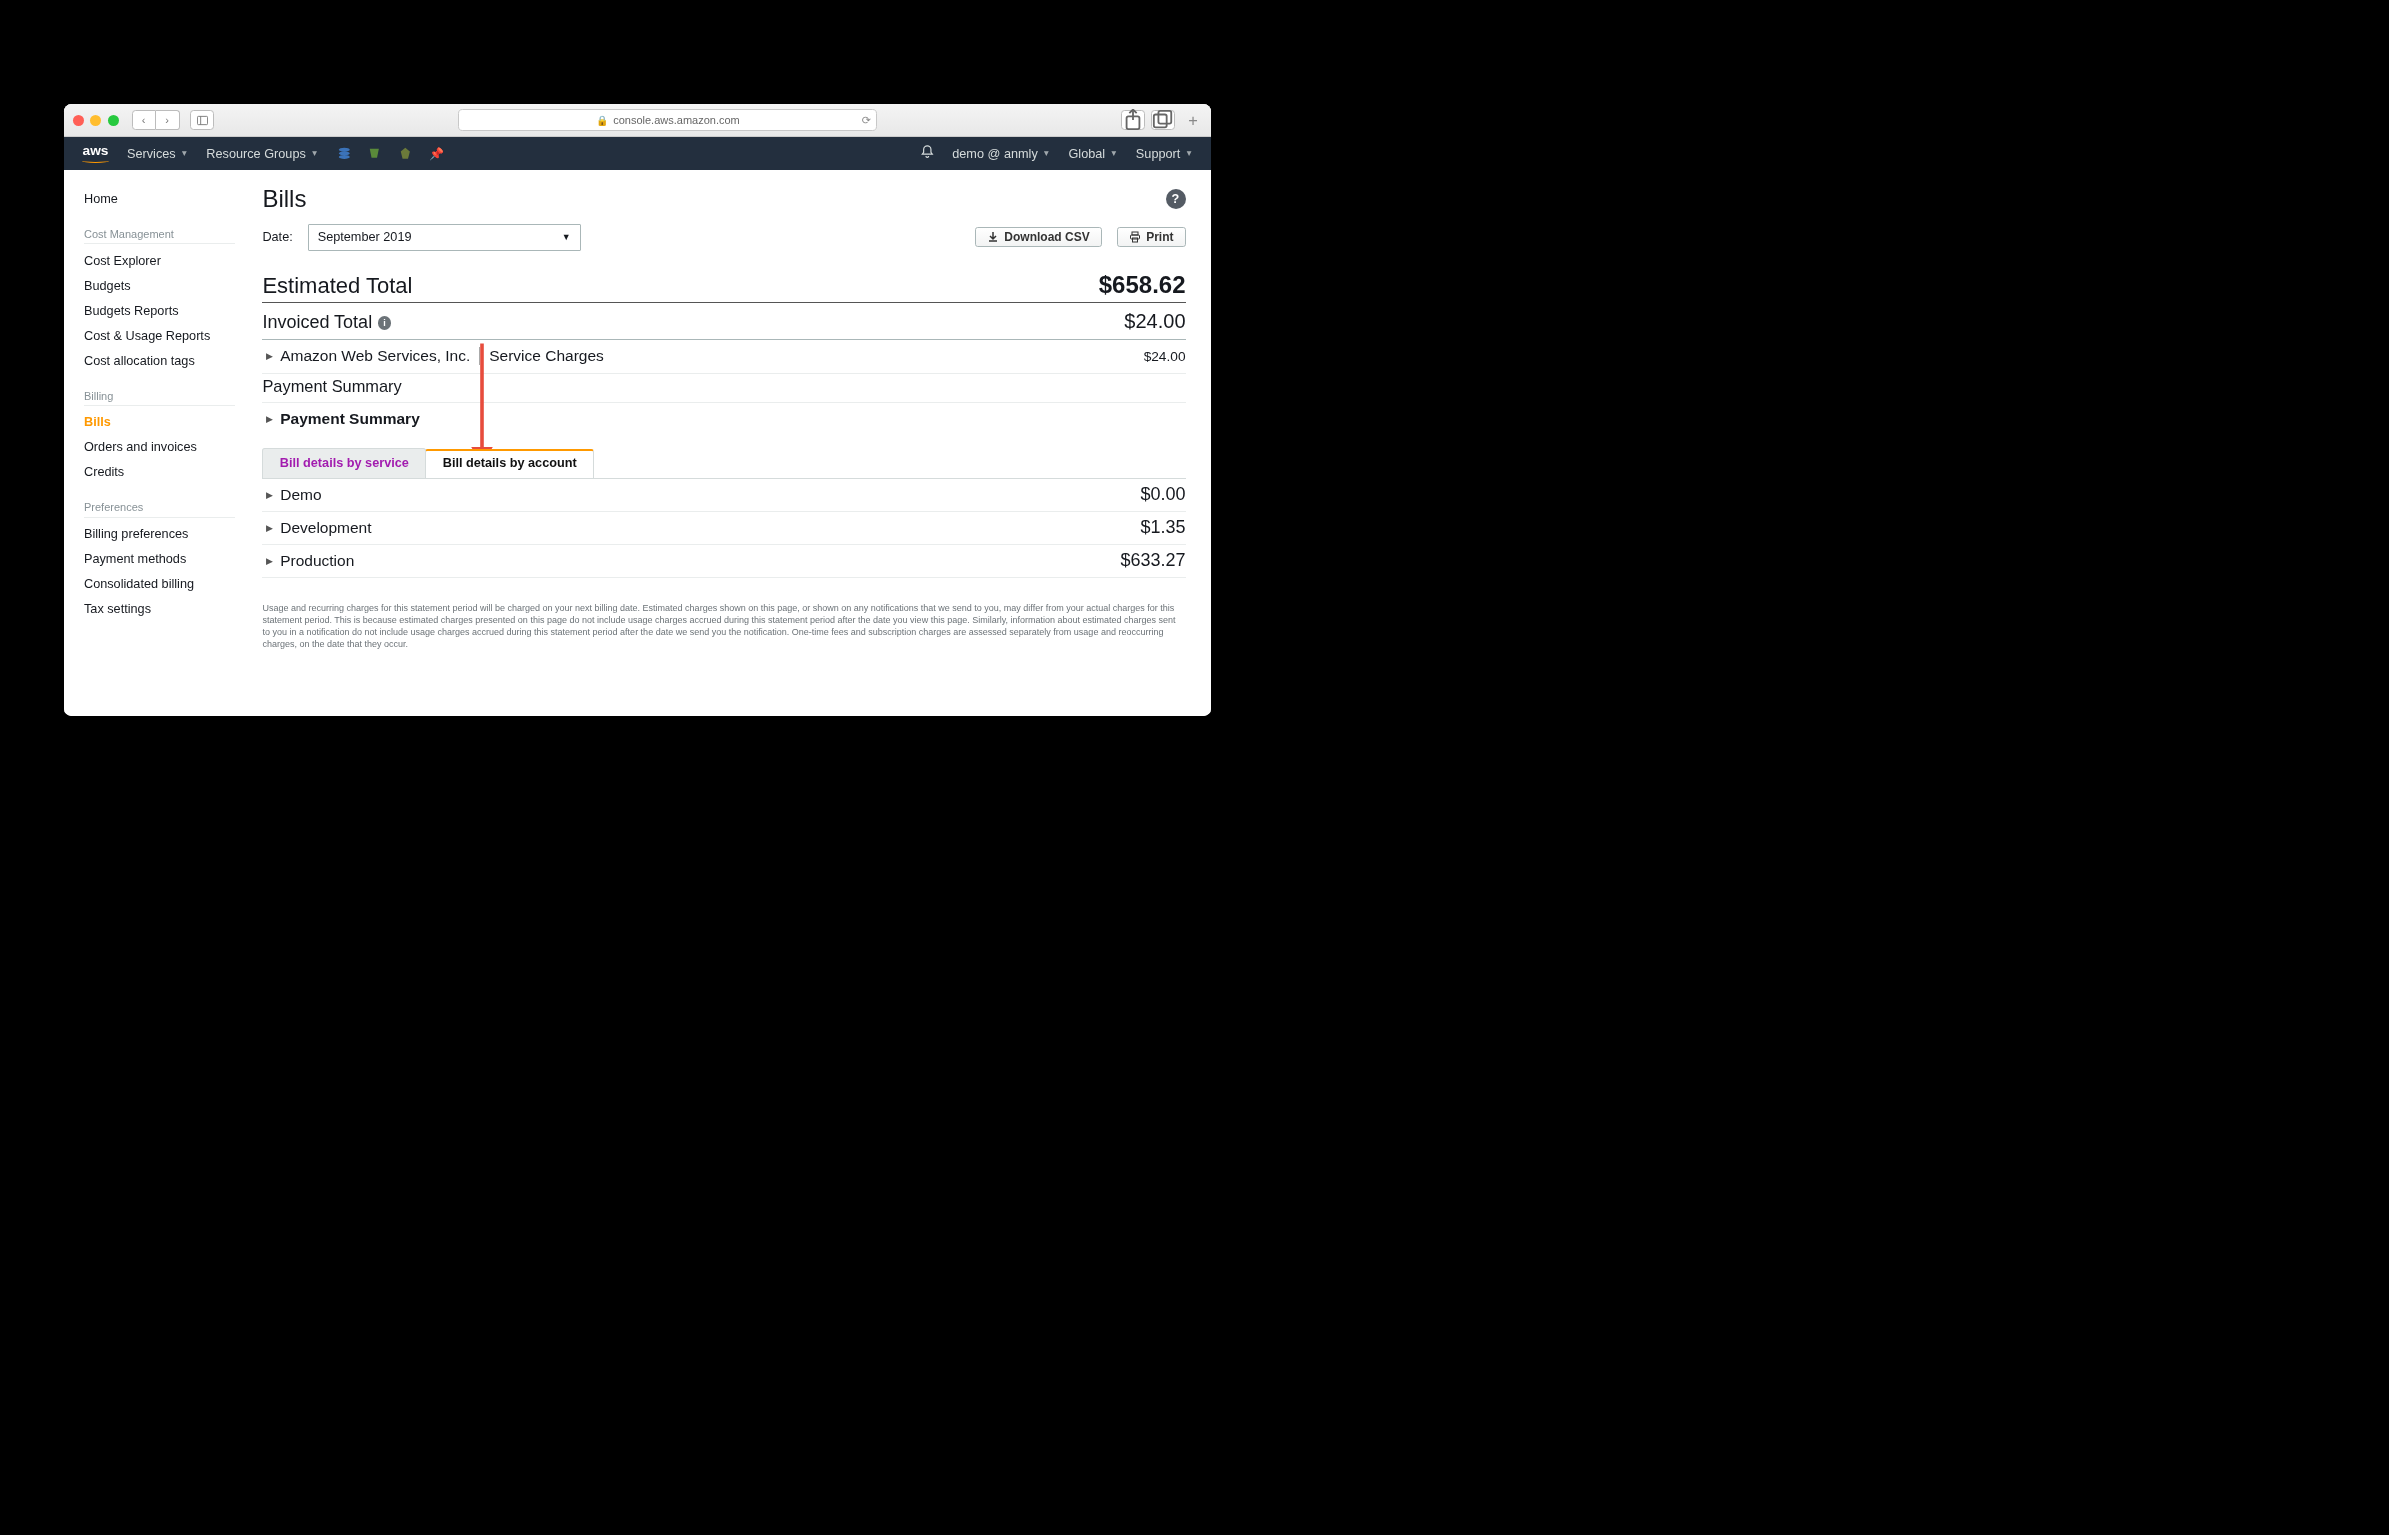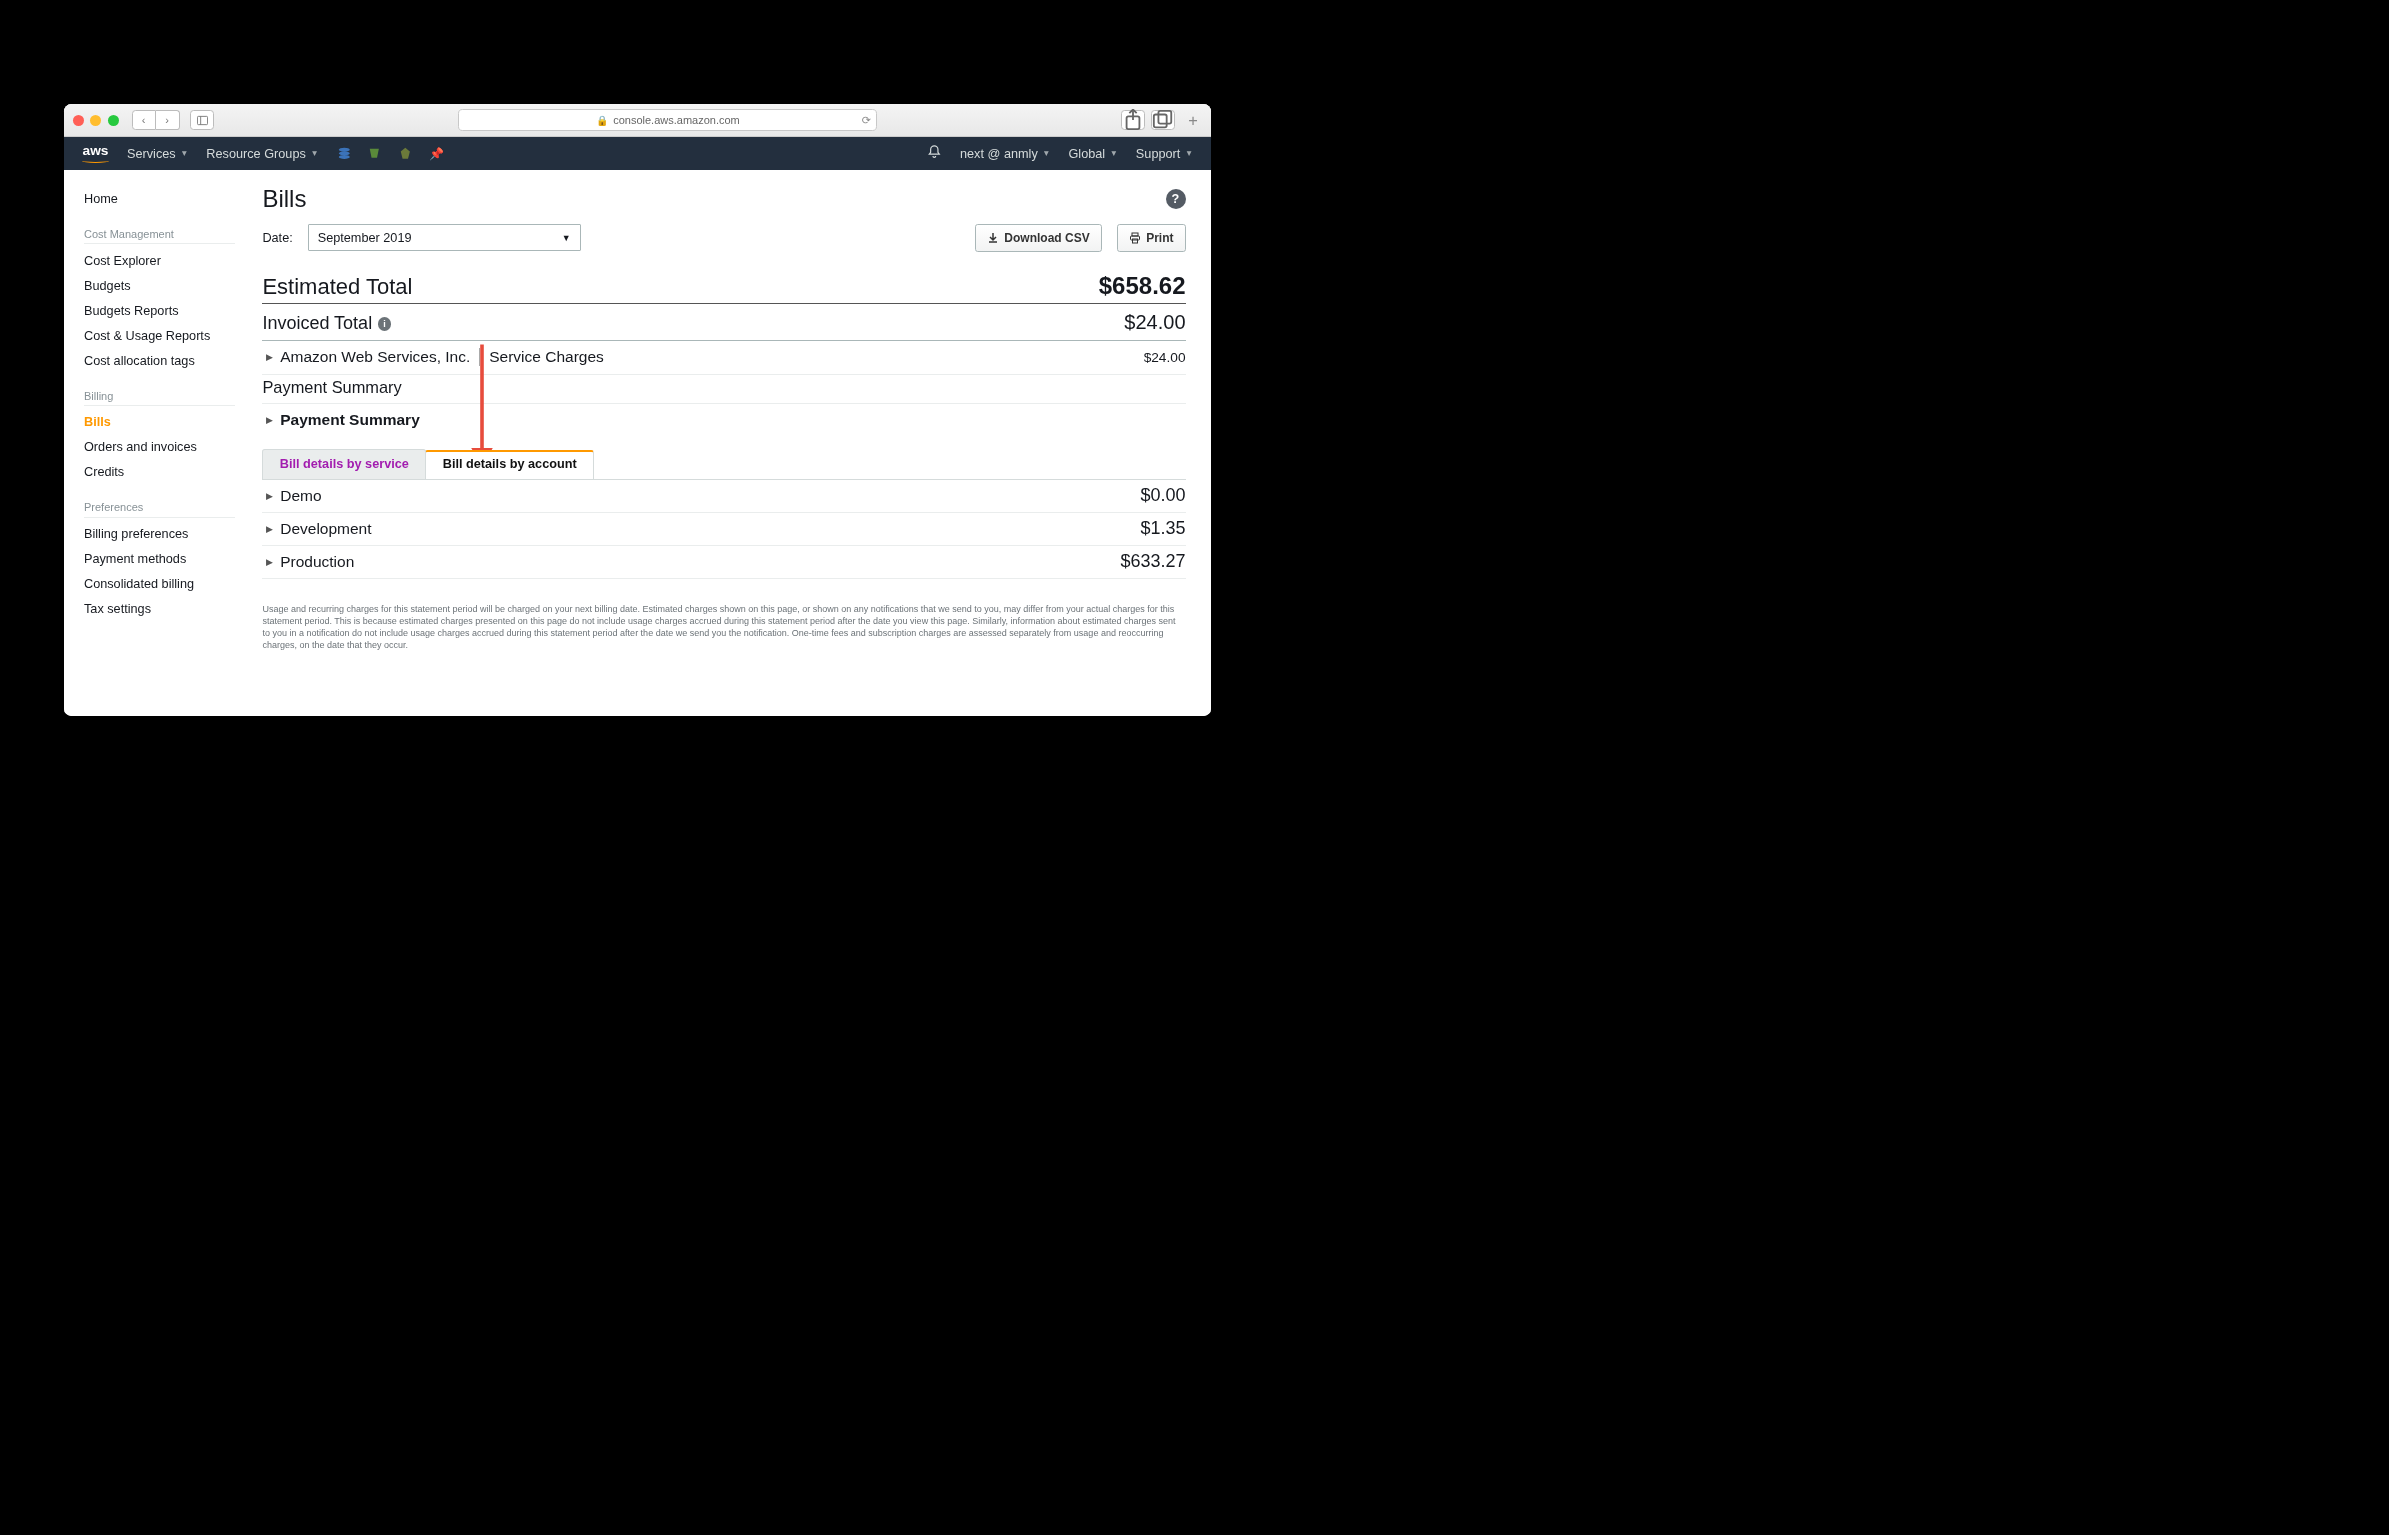--- a/index.html
+++ b/index.html
@@ -114,21 +114,21 @@
   .help-icon{width:20px;height:20px;border-radius:50%;background:#545b64;color:#fff;display:flex;align-items:center;justify-content:center;font-weight:700;font-size:12.7px;}
 
   .toolbar {display:flex;align-items:center;margin-top:11px;gap:15px;}
   .toolbar label{font-size:12.7px;}
   .date-select{
     flex:0 0 273px;height:27px;border:0.9px solid #aab7b8;border-radius:1px;background:#fff;
     display:flex;align-items:center;padding:0 9px;justify-content:space-between;font-size:12.7px;
   }
   .toolbar-spacer{flex:1;}
   .btn{
-    height:28px;border:0.9px solid #aab7b8;border-radius:2.7px;background:linear-gradient(#fff,#f2f3f3);
+    height:20px;border:0.9px solid #aab7b8;border-radius:2.7px;background:linear-gradient(#fff,#f2f3f3);
     padding:0 11px;display:flex;align-items:center;gap:5.5px;font-size:12px;font-weight:600;color:#333;
   }
   .btn svg{width:12px;height:12px;}
 
   .est-row{display:flex;justify-content:space-between;align-items:baseline;margin-top:20px;border-bottom:1.8px solid #555;padding-bottom:3.6px;}
   .est-row .label{font-size:22px;font-weight:400;}
   .est-row .value{font-size:24px;font-weight:700;}
 
   .inv-row{display:flex;justify-content:space-between;align-items:baseline;margin-top:7.3px;border-bottom:0.9px solid #aab7b8;padding-bottom:5.5px;}
   .inv-row .label{font-size:18px;font-weight:400;display:flex;align-items:center;gap:5.5px;}
@@ -233,21 +233,21 @@
         </svg>
       <span style="color:#fff;font-size:12px;">📌</span>
     </div>
     <div class="nav-spacer"></div>
     <span class="bell">
       <svg width="14.6" height="14.6" viewBox="0 0 16 16">
           <path d="M8 1 a4 4 0 0 1 4 4 v3 l1.5 2 h-11 L4 8 V5 a4 4 0 0 1 4-4 Z M6.5 12 a1.5 1.5 0 0 0 3 0" fill="none" stroke="#d5dbdb" stroke-width="1.3"></path>
         </svg>
     </span>
     <div class="nav-item">
-      <span>next @ anmly</span>
+      <span>demo @ anmly</span>
       <span class="nav-caret">▼</span>
     </div>
     <div class="nav-item">
       <span>Global</span>
       <span class="nav-caret">▼</span>
     </div>
     <div class="nav-item">
       <span>Support</span>
       <span class="nav-caret">▼</span>
     </div>

